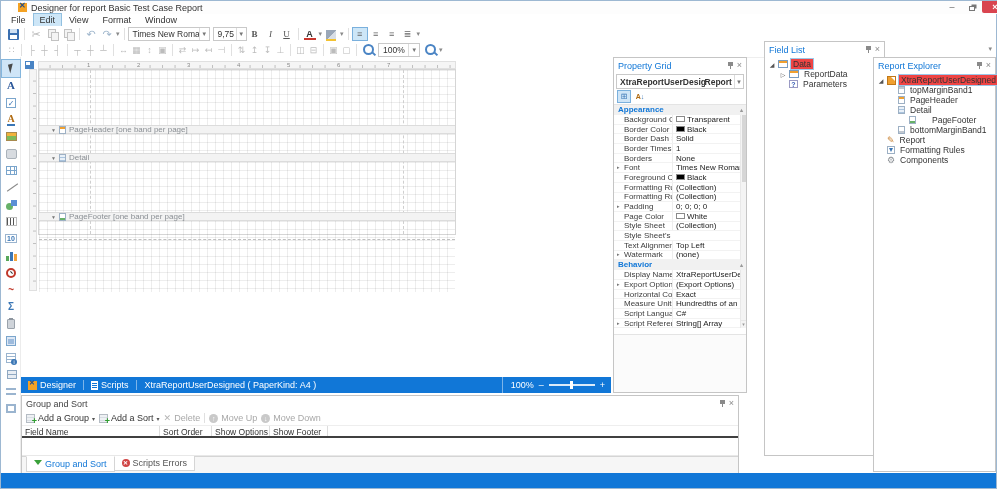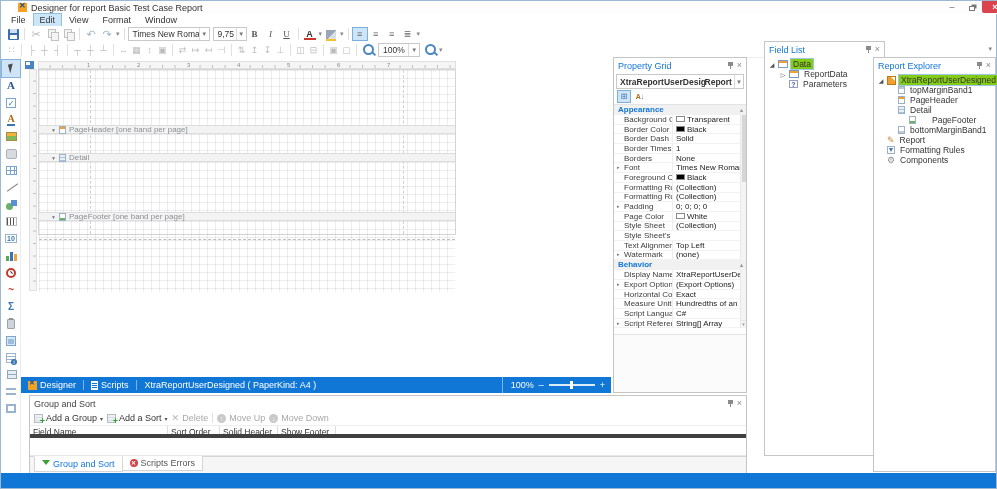--- a/index.html
+++ b/index.html
@@ -165,43 +165,43 @@
   .pg-split { height:6px; text-align:center; color:#a8a8a8; font-size:7px; line-height:4px; letter-spacing:1px; border-top:1px solid #e4e4e4; }
   .pg-desc { position:absolute; left:0; bottom:0; right:0; height:58px; background:#fbfbfb; border-top:1px solid #e4e4e4; }
 
   
   #field-list { left:747px; top:40px; width:121px; height:415px;margin-left:16px; }
   #report-explorer { left:872px; top:56px; width:123px; height:415px; }
   .tree { padding-top:2px; }
   .trow { height:10px; display:flex; align-items:center; gap:3px; font-size:8.5px; color:#333; white-space:nowrap; }
   .trow .twist { width:6px; text-align:center; font-size:6px; color:#555; flex:0 0 auto; }
   .trow .tlabel { padding:0 2px; line-height:10px; }
-  .trow.sel .tlabel { background:#84cc16; outline:1px solid #9cc7e8; }
+  .trow.sel .tlabel { background:#ef4444; outline:1px solid #9cc7e8; }
   .tri { flex:0 0 auto; }
   .tri-table { width:10px; height:8px; border:1px solid #7a9cc0; background:linear-gradient(#f0a030 2px, #fff 2px), linear-gradient(90deg,#c5d5e6 1px, transparent 1px); background-size:100% 100%, 3px 100%; }
   .tri-params { width:9px; height:8px; background:#fff; border:1px solid #9a9ac4; color:#3a5fb5; font-size:7px; line-height:8px; text-align:center; font-weight:bold; }
   .tri-report { width:9px; height:9px; background:#f0a030; border:1px solid #c07818; position:relative; }
   .tri-report::after { content:""; position:absolute; right:0; top:0; border:2px solid #fff; border-left-color:transparent; border-bottom-color:transparent; }
   .tri-styles { color:#c77f2e; font-size:9px; line-height:1; }
   .tri-rules { width:8px; height:8px; background:#fff; border:1px solid #9db0c4; position:relative; }
   .tri-rules::after { content:""; position:absolute; left:1px; top:1px; border:2.5px solid transparent; border-top:4px solid #3a76b5; }
   .tri-comp { color:#8a8f94; font-size:9px; line-height:1; }
 
   
-  #group-sort { left:28px; top:394px; width:718px; height:78px; border:1px solid #c5c5c5; }
+  #group-sort { left:20px; top:394px; width:718px; height:78px; border:1px solid #c5c5c5; }
   .gs-toolbar { height:15px; display:flex; align-items:center; gap:4px; padding:0 4px; border-bottom:1px solid #eee; }
   .gs-btn { display:flex; align-items:center; gap:3px; color:#333; }
   .gs-btn.disabled { color:#a8a8a8; }
   .gs-btn .darr { font-size:6px; color:#555; }
   .gi-add { width:9px; height:9px; background:linear-gradient(#d9dee4 1px, transparent 1px) 0 2px/100% 3px,#eef1f4; border:1px solid #b5bcc4; position:relative; }
   .gi-add::after { content:"+"; position:absolute; right:-3px; bottom:-4px; color:#2e9e2e; font-weight:bold; font-size:9px; }
   .gi-del { color:#b5b5b5; font-size:9px; }
   .gi-circ { width:9px; height:9px; border-radius:50%; background:#c9c9c9; color:#fff; font-size:7px; line-height:9px; text-align:center; }
   .gs-vsep { width:1px; height:10px; background:#e0e0e0; }
-  .gs-cols { height:12px; display:flex; border-bottom:4px solid #404040; background:#fff; }
+  .gs-cols { height:12px; display:flex; border-bottom:2px solid #404040; background:#fff; }
   .gs-col { border-right:1px solid #ddd; padding:1px 3px; font-size:8.5px; color:#333; white-space:nowrap; overflow:hidden; }
   .gs-col:nth-child(1){ width:138px; } .gs-col:nth-child(2){ width:52px; } .gs-col:nth-child(3){ width:58px; } .gs-col:nth-child(4){ width:58px; }
   .gs-rows { height:18px; background:#fff; border-bottom:1px solid #e8e8e8; }
   .gs-tabs { height:17px; background:#f6f6f6; border-top:1px solid #d5d5d5; display:flex; align-items:flex-start; padding-left:4px; }
   .gs-tab { display:flex; align-items:center; gap:3px; padding:2px 7px; border:1px solid #d5d5d5; border-top:none; background:#fff; color:#555; margin-top:-1px; }
   .gs-tab.active { color:#1177d7; border-top:1px solid #fff; }
   .gs-tab + .gs-tab { border-left:none; }
   .fun-ico { width:0; height:0; border:4px solid transparent; border-top:5px solid #3aa13a; }
   .err-ico { width:8px; height:8px; border-radius:50%; background:#d04545; color:#fff; font-size:6px; line-height:8px; text-align:center; font-weight:bold; }
 
@@ -732,21 +732,21 @@
           <span>Move Up</span>
         </span>
         <span class="gs-btn disabled">
           <span class="gi-circ">↓</span>
           <span>Move Down</span>
         </span>
       </div>
     <div class="gs-cols" id="gs-cols">
         <div class="gs-col">Field Name</div>
         <div class="gs-col">Sort Order</div>
-        <div class="gs-col">Solid Header</div>
+        <div class="gs-col">Show Options</div>
         <div class="gs-col">Show Footer</div>
       </div>
     <div class="gs-rows"></div>
     <div class="gs-tabs" id="gs-tabs">
         <span class="gs-tab active">
           <span class="fun-ico"></span>
           <span>Group and Sort</span>
         </span>
         <span class="gs-tab">
           <span class="err-ico">✕</span>

